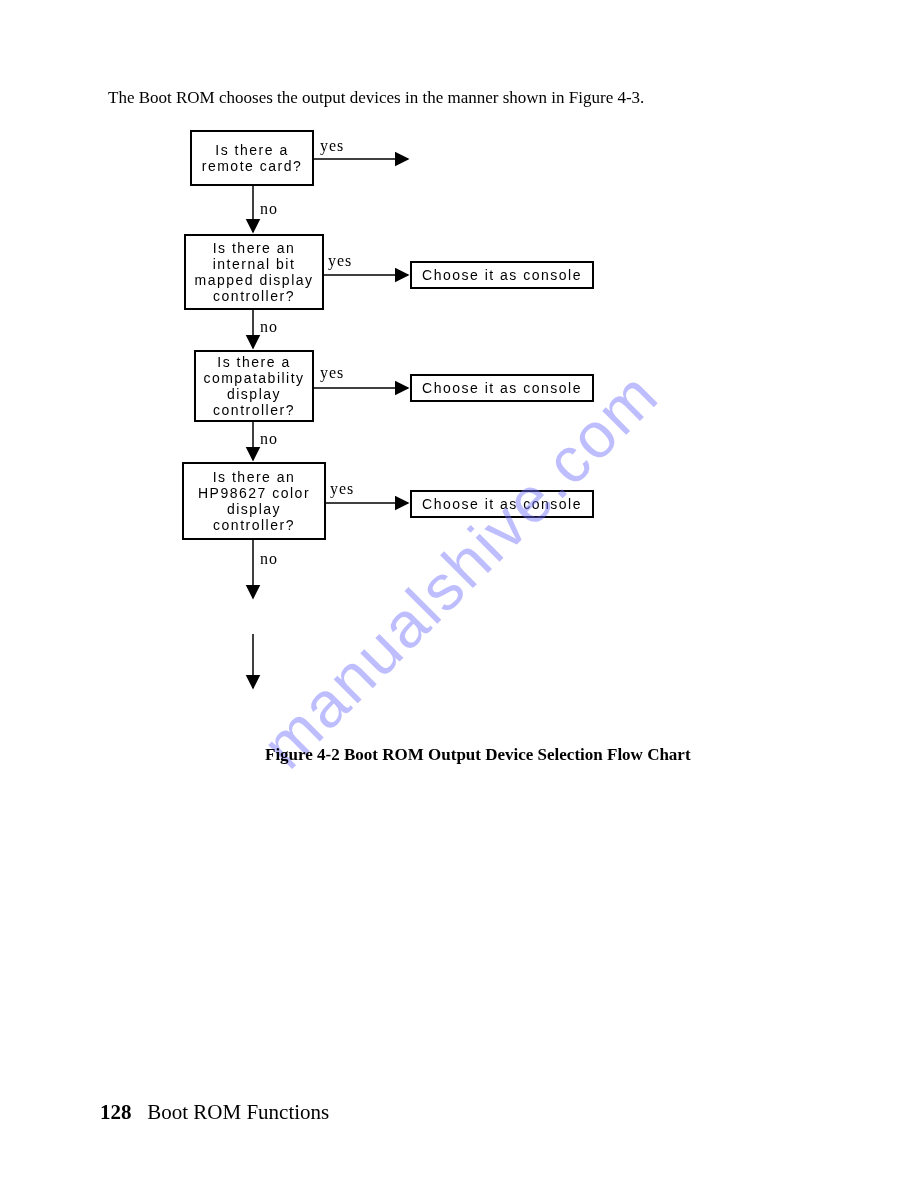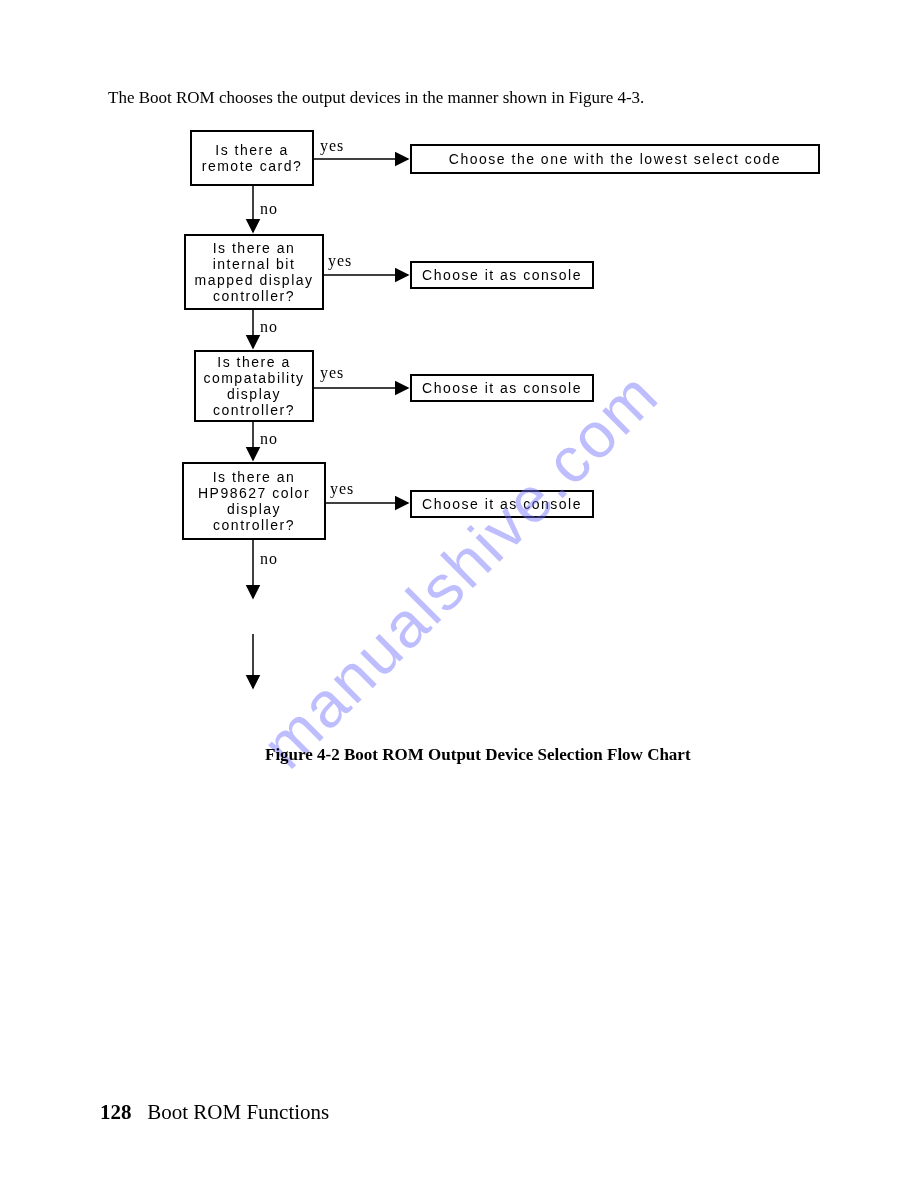--- a/index.html
+++ b/index.html
@@ -109,21 +109,20 @@
     <line x1="313" y1="159" x2="408" y2="159" stroke="black" stroke-width="1.5" marker-end="url(#ah)"></line>
 
     <line x1="322" y1="275" x2="408" y2="275" stroke="black" stroke-width="1.5" marker-end="url(#ah)"></line>
 
     <line x1="313" y1="388" x2="408" y2="388" stroke="black" stroke-width="1.5" marker-end="url(#ah)"></line>
 
     <line x1="325" y1="503" x2="408" y2="503" stroke="black" stroke-width="1.5" marker-end="url(#ah)"></line>
   </svg>
 
   <div class="box" style="left:190px; top:130px; width:124px; height:56px;">Is  there  a<br>remote  card?</div>
-  <div class="box" style="left:410px; top:144px; width:410px; height:30px;">Choose  the  one  with  the  lowest  select  code</div>
 
   <div class="box" style="left:184px; top:234px; width:140px; height:76px;">Is  there  an<br>internal  bit<br>mapped  display<br>controller?</div>
   <div class="box" style="left:410px; top:261px; width:184px; height:28px;">Choose  it  as  console</div>
 
   <div class="box" style="left:194px; top:350px; width:120px; height:72px;">Is  there  a<br>compatability<br>display<br>controller?</div>
   <div class="box" style="left:410px; top:374px; width:184px; height:28px;">Choose  it  as  console</div>
 
   <div class="box" style="left:182px; top:462px; width:144px; height:78px;">Is  there  an<br>HP98627  color<br>display<br>controller?</div>
   <div class="box" style="left:410px; top:490px; width:184px; height:28px;">Choose  it  as  console</div>
 

